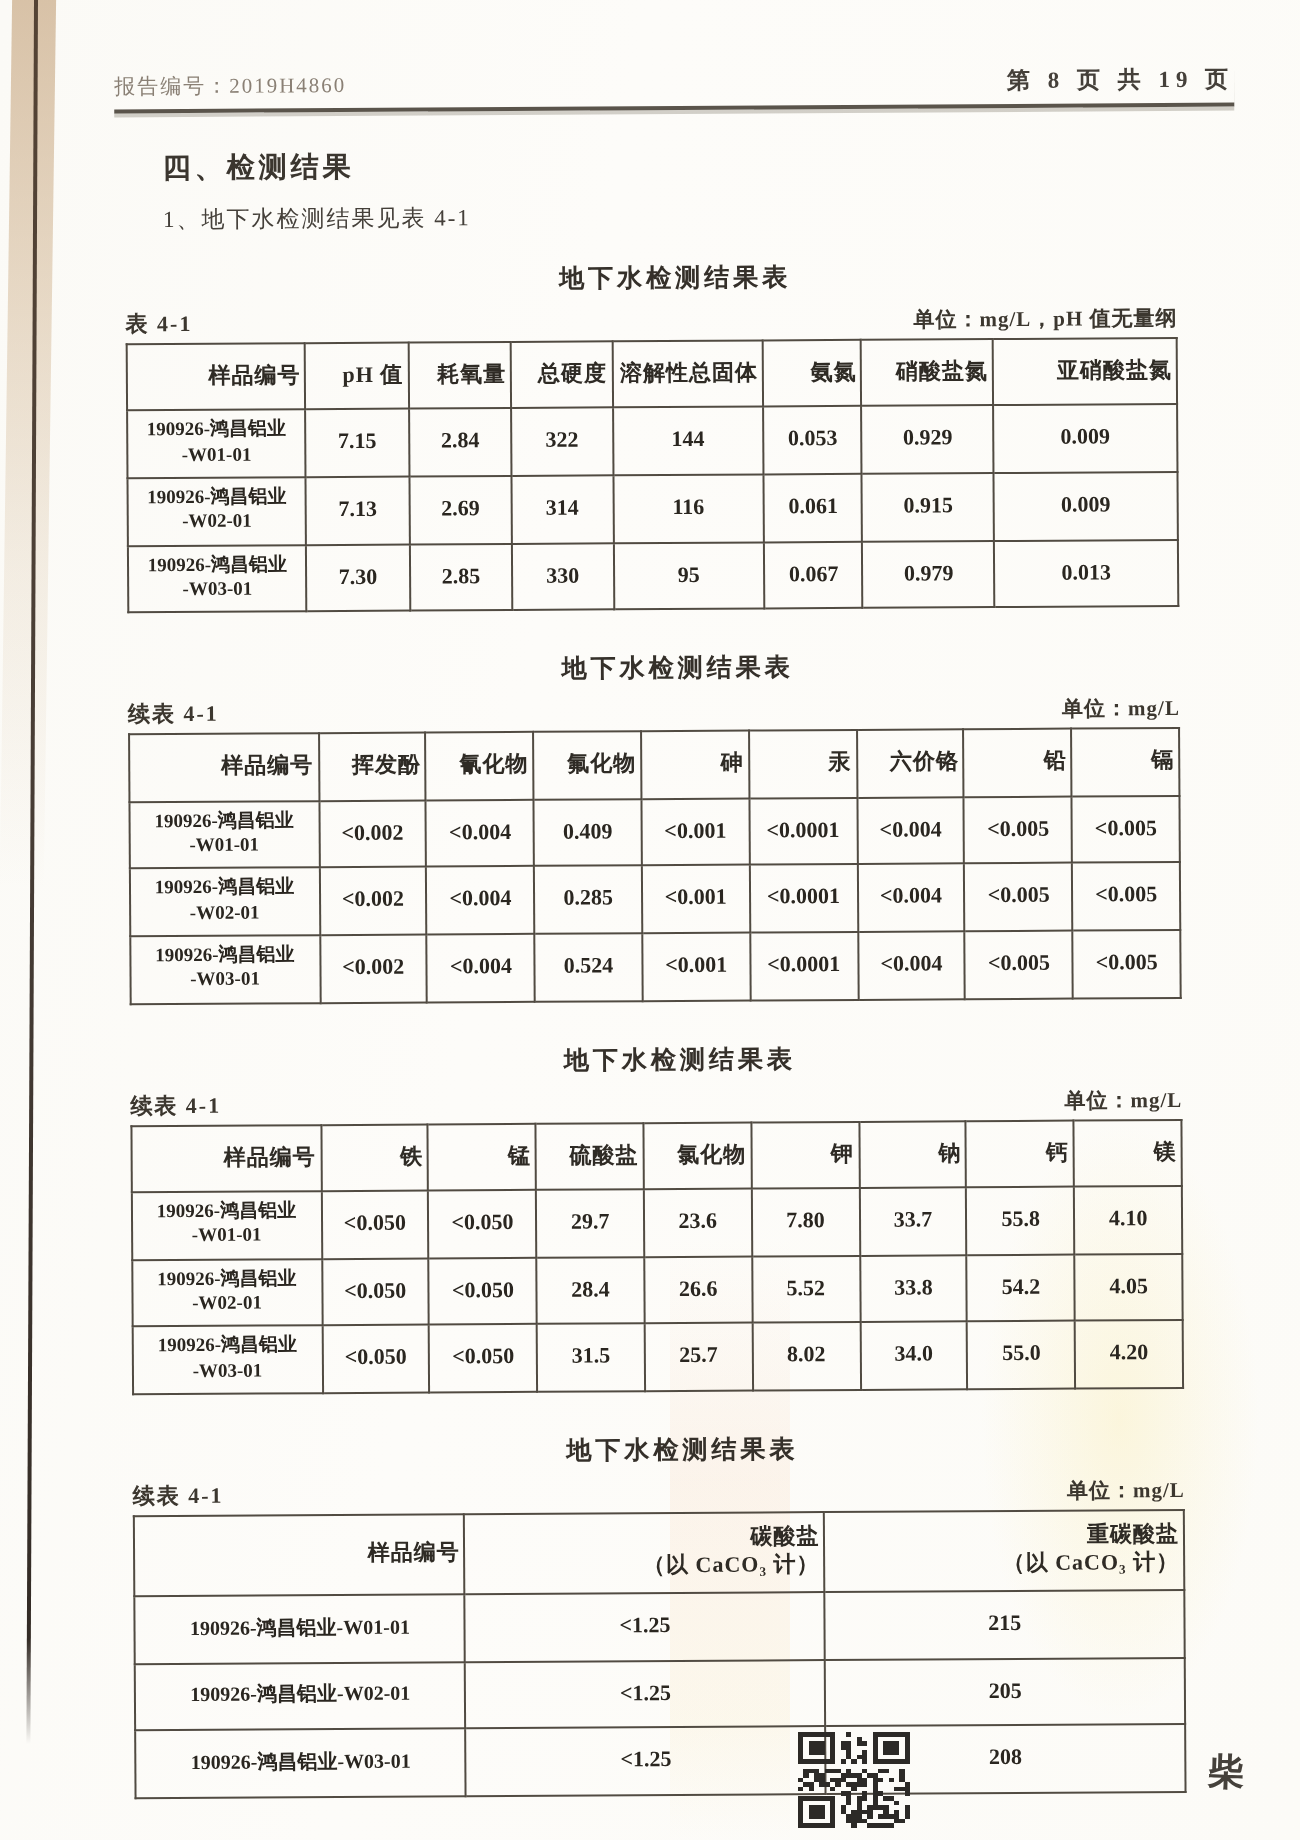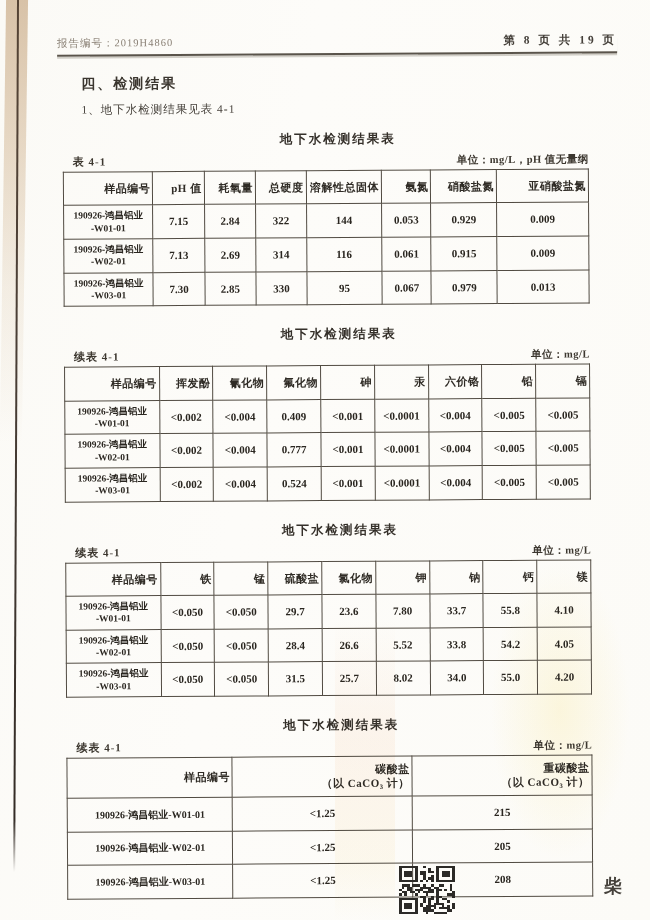--- a/index.html
+++ b/index.html
@@ -47,21 +47,21 @@
   }
   .report-no{font-size:10.5px;color:#8a8075;letter-spacing:1px;}
   .page-no{font-size:11.5px;color:#45403a;font-weight:700;letter-spacing:3px;}
   .sec-h{margin:19px 0 0 24px;font-size:14px;font-weight:700;color:#3b362f;letter-spacing:2px;}
   .sec-sub{margin:9px 0 0 24px;font-size:11.5px;color:#45403a;letter-spacing:1px;}
   .tbl-title{text-align:center;font-size:12.5px;font-weight:700;color:#35302a;letter-spacing:2px;}
   .t1 .tbl-title{margin-top:15px;}
   .t2 .tbl-title,.t3 .tbl-title,.t4 .tbl-title{margin-top:21px;}
   .tblwrap{margin-left:5px;width:526px;}
   .tbl-caption{display:flex;justify-content:space-between;align-items:flex-end;margin:5px 0 2px 0;}
-  .cap-l{font-size:11px;font-weight:700;color:#3c372f;letter-spacing:1px;margin-left:10px;}
+  .cap-l{font-size:11px;font-weight:700;color:#3c372f;letter-spacing:1px;}
   .cap-r{font-size:10.5px;font-weight:700;color:#3c372f;letter-spacing:.5px;}
   table.grid{width:526px;border-collapse:collapse;table-layout:fixed;background:transparent;}
   table.grid,table.grid th,table.grid td{border:1px solid #514b42;}
   table.grid{border-width:1.5px;}
   table.grid th{
     font-size:11px;font-weight:700;color:#2f2b25;padding:9px 2px;line-height:1.3;
     letter-spacing:.5px;text-align:right;
   }
   table.grid td{
     font-size:11px;font-weight:700;color:#2a2620;padding:4px 2px;line-height:1.35;
@@ -204,21 +204,21 @@
                 <td>&lt;0.001</td>
                 <td>&lt;0.0001</td>
                 <td>&lt;0.004</td>
                 <td>&lt;0.005</td>
                 <td>&lt;0.005</td>
               </tr>
               <tr>
                 <td class="sid">190926-鸿昌铝业<br>-W02-01</td>
                 <td>&lt;0.002</td>
                 <td>&lt;0.004</td>
-                <td>0.777</td>
+                <td>0.285</td>
                 <td>&lt;0.001</td>
                 <td>&lt;0.0001</td>
                 <td>&lt;0.004</td>
                 <td>&lt;0.005</td>
                 <td>&lt;0.005</td>
               </tr>
               <tr>
                 <td class="sid">190926-鸿昌铝业<br>-W03-01</td>
                 <td>&lt;0.002</td>
                 <td>&lt;0.004</td>

